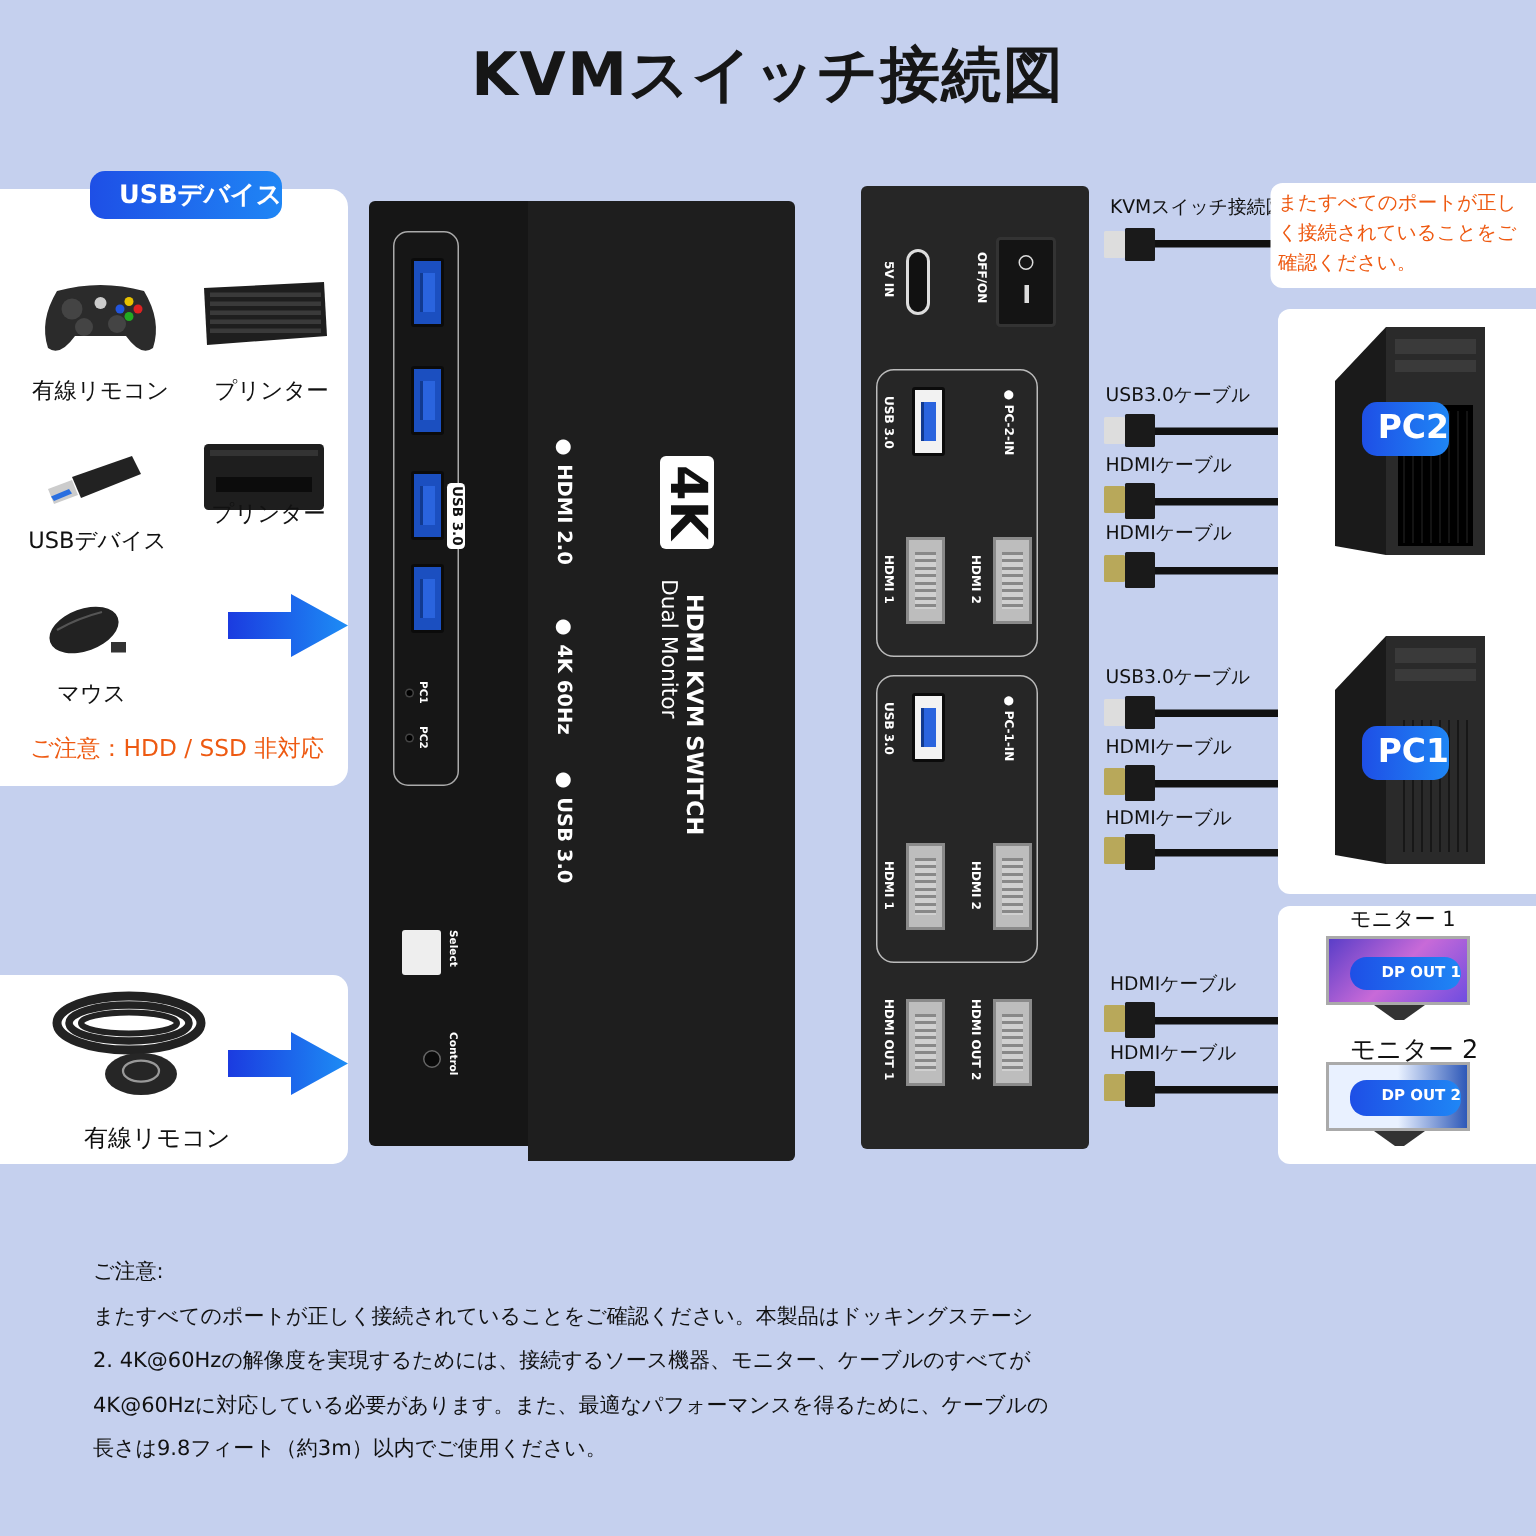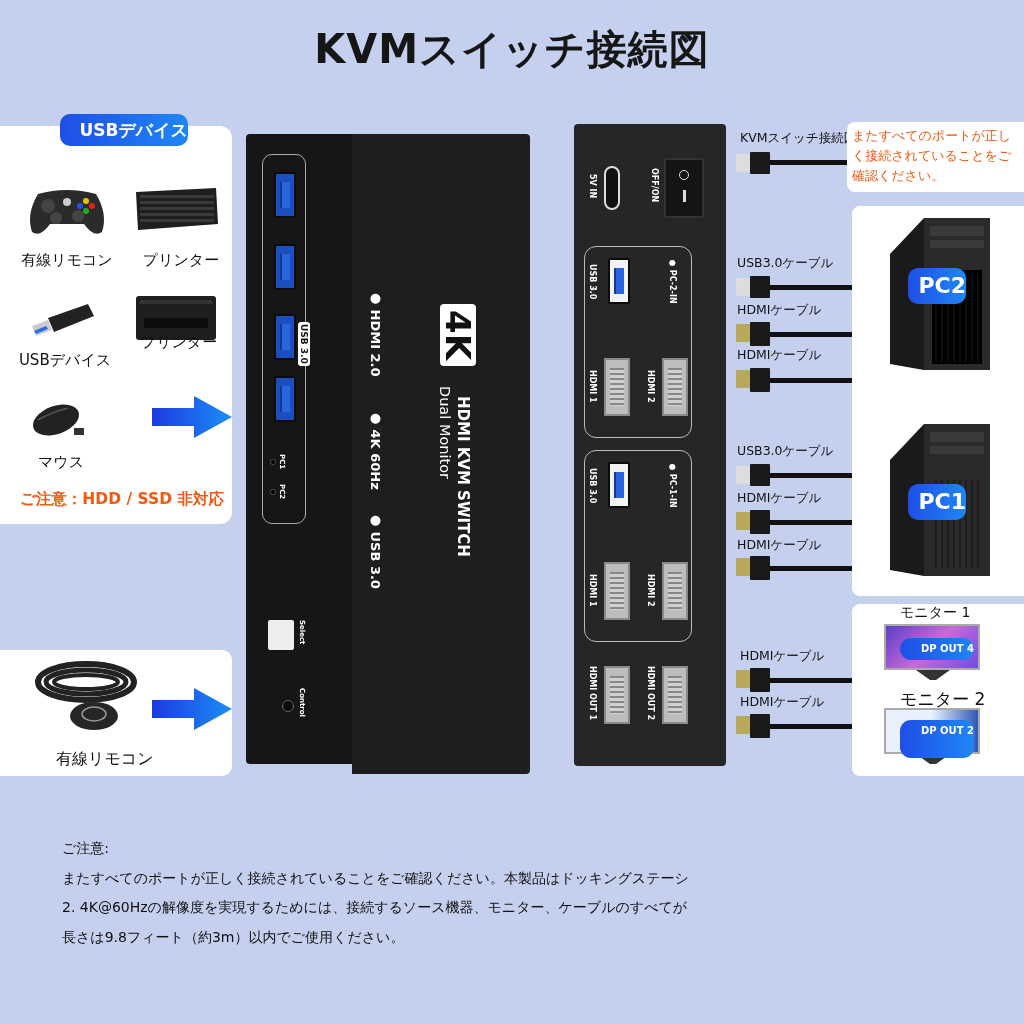--- a/index.html
+++ b/index.html
@@ -68,21 +68,21 @@
 </svg>
 <div class="abs dev-label" style="left:124px;top:333px">プリンター</div>
 
 <svg class="abs" style="left:28px;top:398px" width="62" height="44" viewBox="0 0 62 44">
   <ellipse cx="28" cy="22" rx="24" ry="14" transform="rotate(-20 28 22)" fill="#222"></ellipse>
   <path d="M10 22 Q24 14 40 10" stroke="#555" stroke-width="1.5" fill="none"></path>
   <rect x="46" y="30" width="10" height="7" fill="#333"></rect>
 </svg>
 <div class="abs dev-label" style="left:6px;top:453px">マウス</div>
 
-<div class="abs" style="left:20px;top:489px;font-size:15.5px;font-weight:bold;color:#ee5a12;white-space:nowrap">ご注意：HDD / SSD 非対応</div>
+<div class="abs" style="left:20px;top:489px;font-size:15.5px;font-weight:normal;color:#ee5a12;white-space:nowrap">ご注意：HDD / SSD 非対応</div>
 
 <svg class="abs" style="left:152px;top:396px" width="82" height="42" viewBox="0 0 82 42">
   <defs>
       <linearGradient id="ag" x1="0" x2="1">
         <stop offset="0" stop-color="#1b3be0"></stop>
         <stop offset="1" stop-color="#1d8df5"></stop>
       </linearGradient>
     </defs>
   <polygon points="0,12 42,12 42,0 80,21 42,42 42,30 0,30" fill="url(#ag)"></polygon>
 </svg>
@@ -255,24 +255,25 @@
       <line x1="92" y1="60" x2="92" y2="148"></line>
       <line x1="98" y1="60" x2="98" y2="148"></line>
   </g>
 </svg>
 <div class="abs badge" style="left:908px;top:484px;width:58px;height:36px;line-height:36px;font-size:22px">PC1</div>
 
 <div class="abs card" style="left:852px;top:604px;width:172px;height:172px;border-radius:8px 0 0 8px"></div>
 <div class="abs" style="left:900px;top:604px;font-size:14px">モニター 1</div>
 <div class="abs" style="left:884px;top:624px;width:96px;height:46px;background:linear-gradient(135deg,#5a3ec8,#c86ad8 50%,#6f4de0);border:2px solid #aaa"></div>
 <div class="abs" style="left:916px;top:670px;width:34px;height:16px;border-top:10px solid #333;border-left:14px solid transparent;border-right:14px solid transparent"></div>
-<div class="abs badge" style="left:900px;top:638px;width:74px;height:22px;line-height:22px;font-size:10px;border-radius:11px">DP OUT 4</div>
+<div class="abs badge" style="left:900px;top:638px;width:74px;height:22px;line-height:22px;font-size:10px;border-radius:11px">DP OUT 1</div>
 <div class="abs" style="left:900px;top:688px;font-size:17px">モニター 2</div>
 <div class="abs" style="left:884px;top:708px;width:96px;height:46px;background:linear-gradient(90deg,#e9f1ff 50%,#2d58b8);border:2px solid #aaa"></div>
 <div class="abs" style="left:916px;top:754px;width:34px;height:16px;border-top:10px solid #333;border-left:14px solid transparent;border-right:14px solid transparent"></div>
-<div class="abs badge" style="left:900px;top:720px;width:74px;height:38px;line-height:22px;font-size:10px;border-radius:11px">DP OUT 2</div>
+<div class="abs badge" style="left:900px;top:720px;width:74px;height:24px;line-height:22px;font-size:10px;border-radius:11px">DP OUT 2</div>
 
 <div class="abs notice">
   <div>ご注意:</div>
   <div>またすべてのポートが正しく接続されていることをご確認ください。本製品はドッキングステーシ</div>
   <div>2. 4K@60Hzの解像度を実現するためには、接続するソース機器、モニター、ケーブルのすべてが</div>
+  <div>4K@60Hzに対応している必要があります。また、最適なパフォーマンスを得るために、ケーブルの</div>
   <div>長さは9.8フィート（約3m）以内でご使用ください。</div>
 </div>
 
 </body></html>

